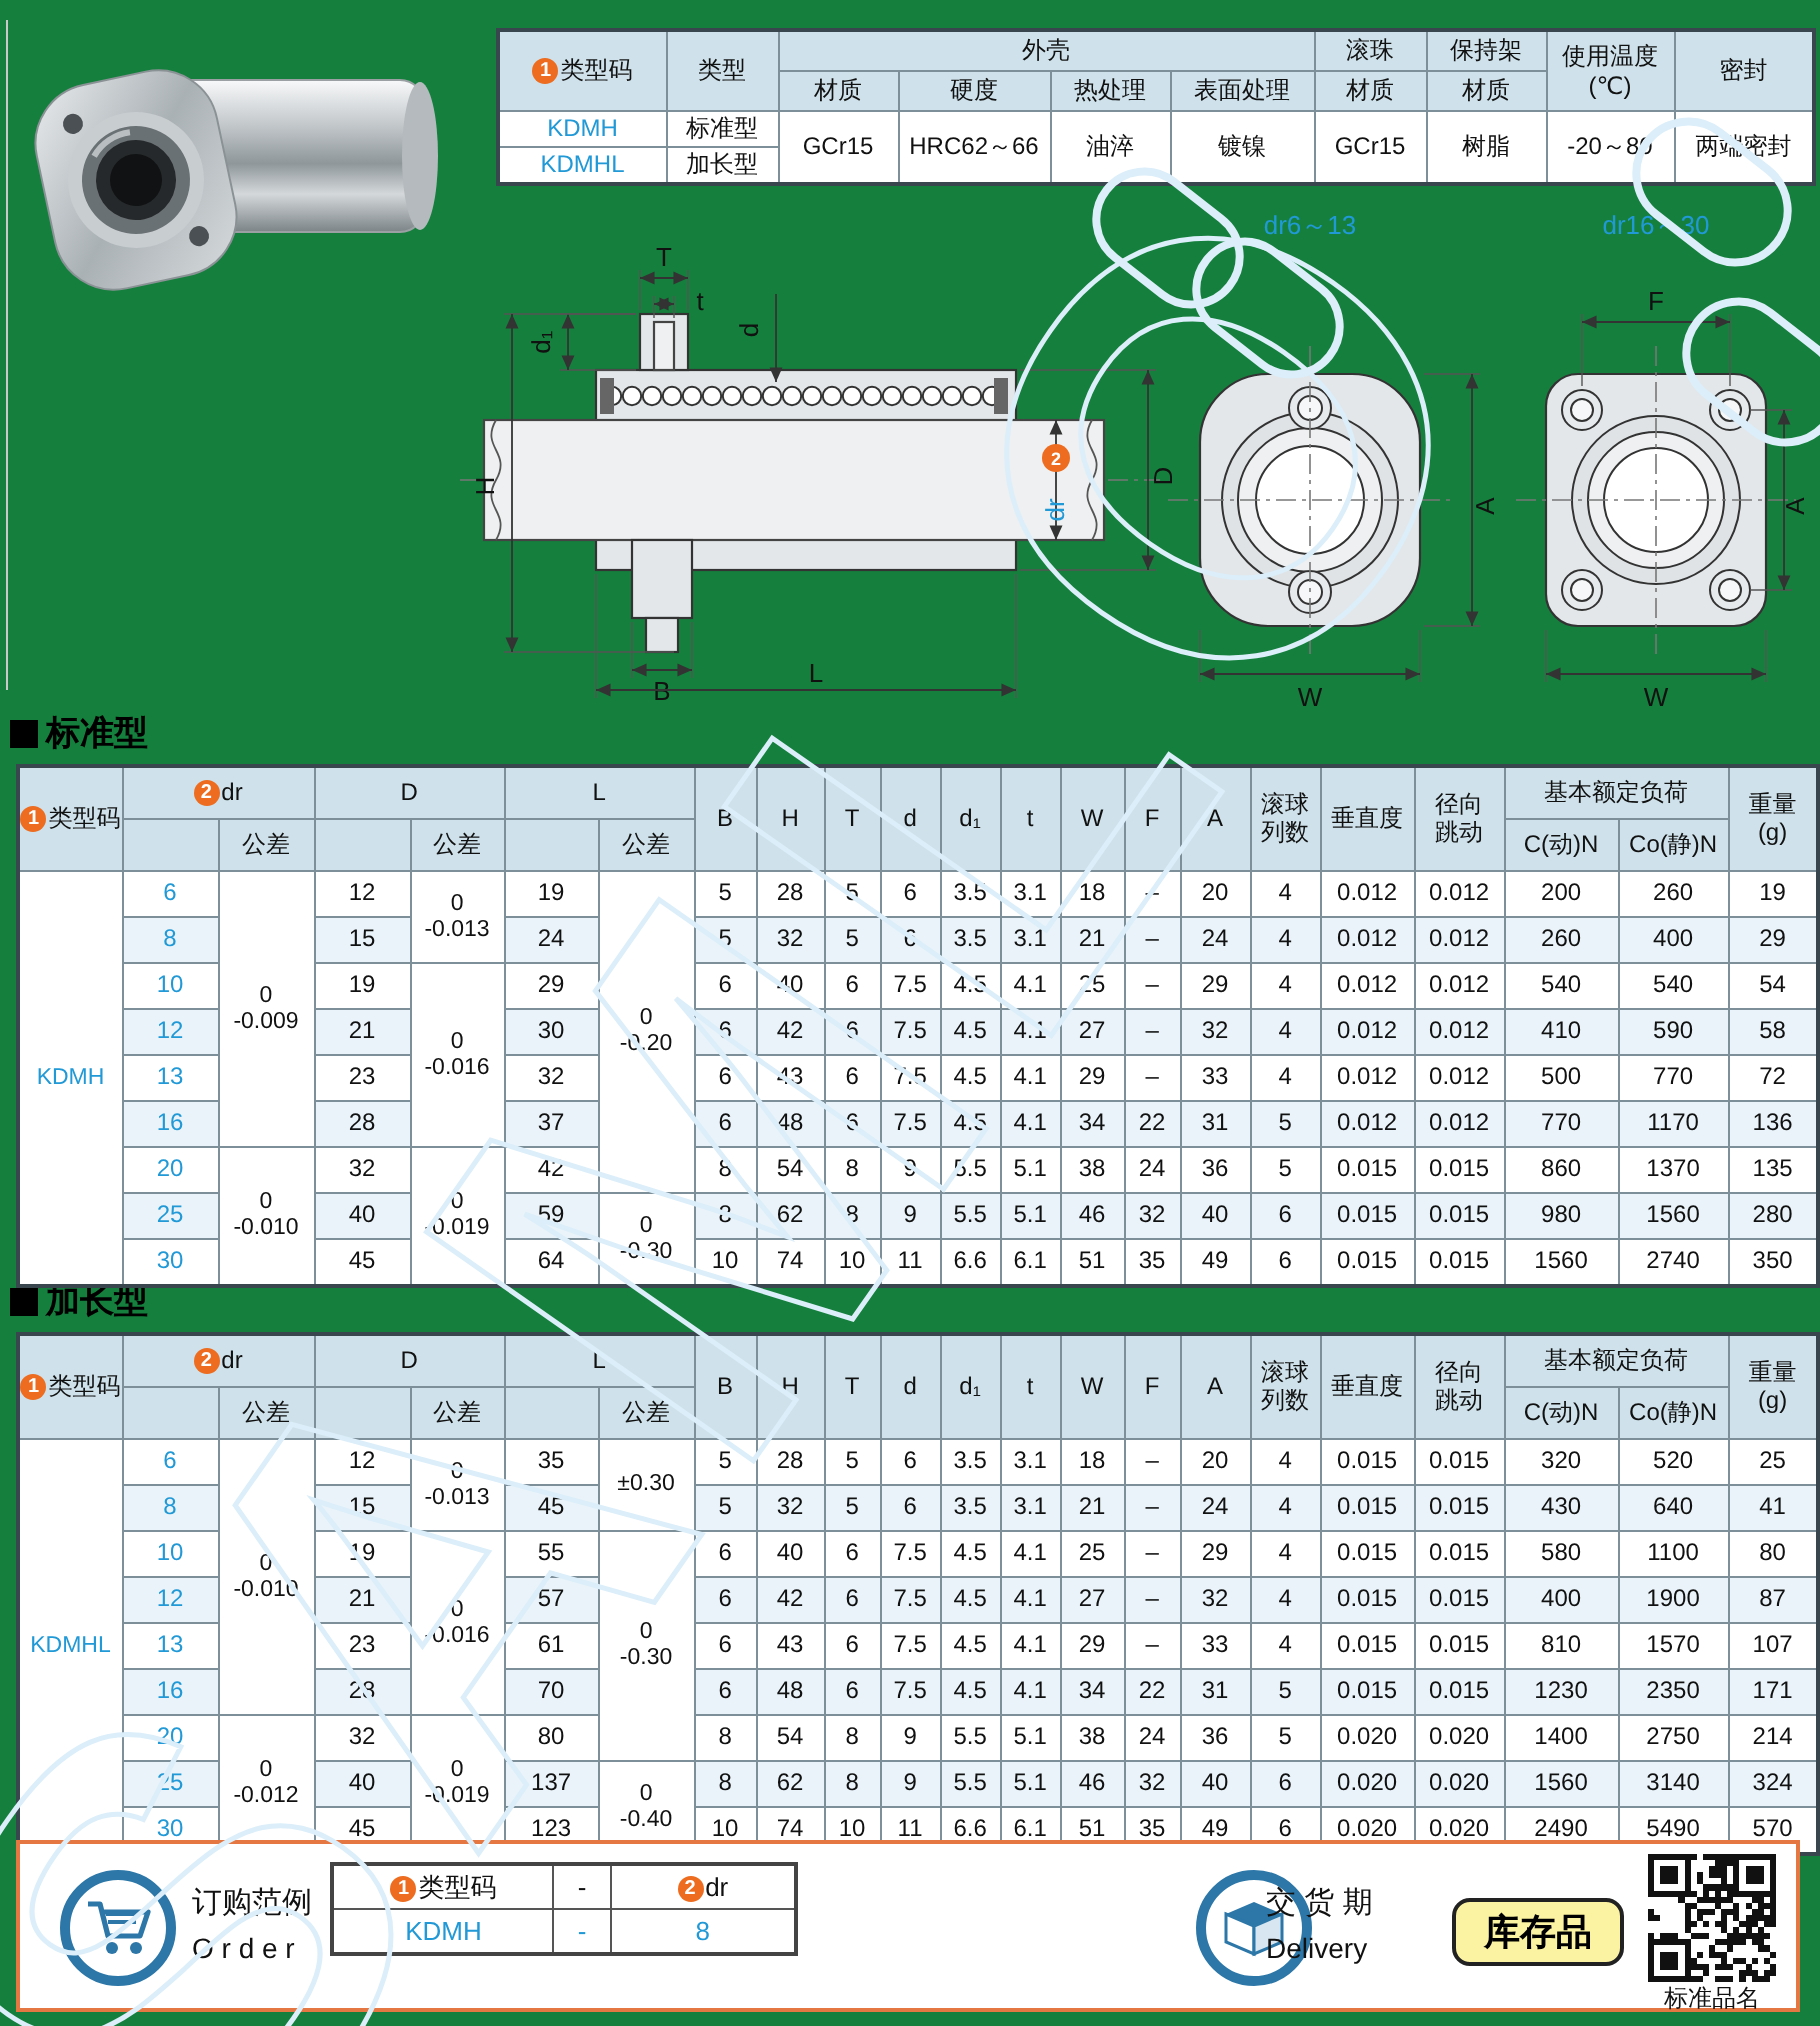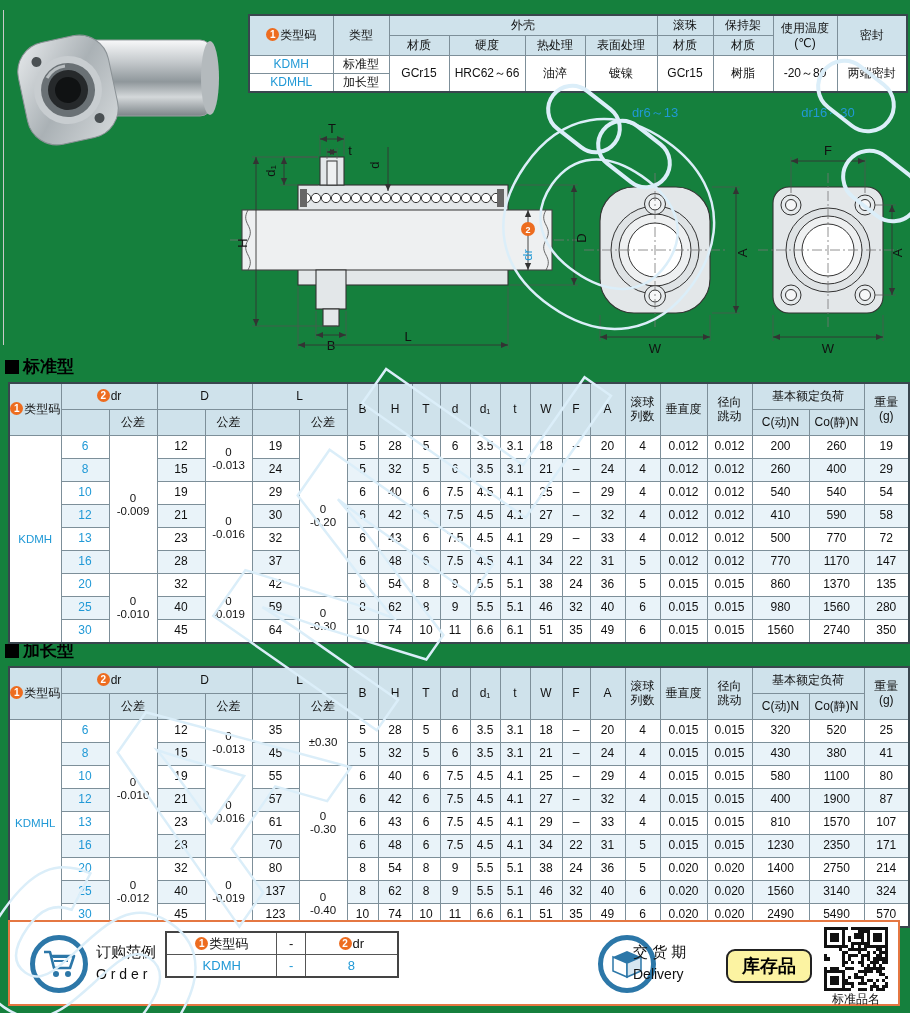--- a/index.html
+++ b/index.html
@@ -489,21 +489,21 @@
           <td>4.5</td>
           <td>4.1</td>
           <td>34</td>
           <td>22</td>
           <td>31</td>
           <td>5</td>
           <td>0.012</td>
           <td>0.012</td>
           <td>770</td>
           <td>1170</td>
-          <td>147</td>
+          <td>136</td>
         </tr>
         <tr class="r-odd">
           <td class="blue">20</td>
           <td class="tol" rowspan="3">
             <div>0</div>
             <div>-0.010</div>
           </td>
           <td>32</td>
           <td class="tol" rowspan="3">
             <div>0</div>
@@ -682,21 +682,21 @@
           <td>6</td>
           <td>3.5</td>
           <td>3.1</td>
           <td>21</td>
           <td>–</td>
           <td>24</td>
           <td>4</td>
           <td>0.015</td>
           <td>0.015</td>
           <td>430</td>
-          <td>380</td>
+          <td>640</td>
           <td>41</td>
         </tr>
         <tr class="r-odd">
           <td class="blue">10</td>
           <td>19</td>
           <td class="tol" rowspan="4">
             <div>0</div>
             <div>-0.016</div>
           </td>
           <td>55</td>

